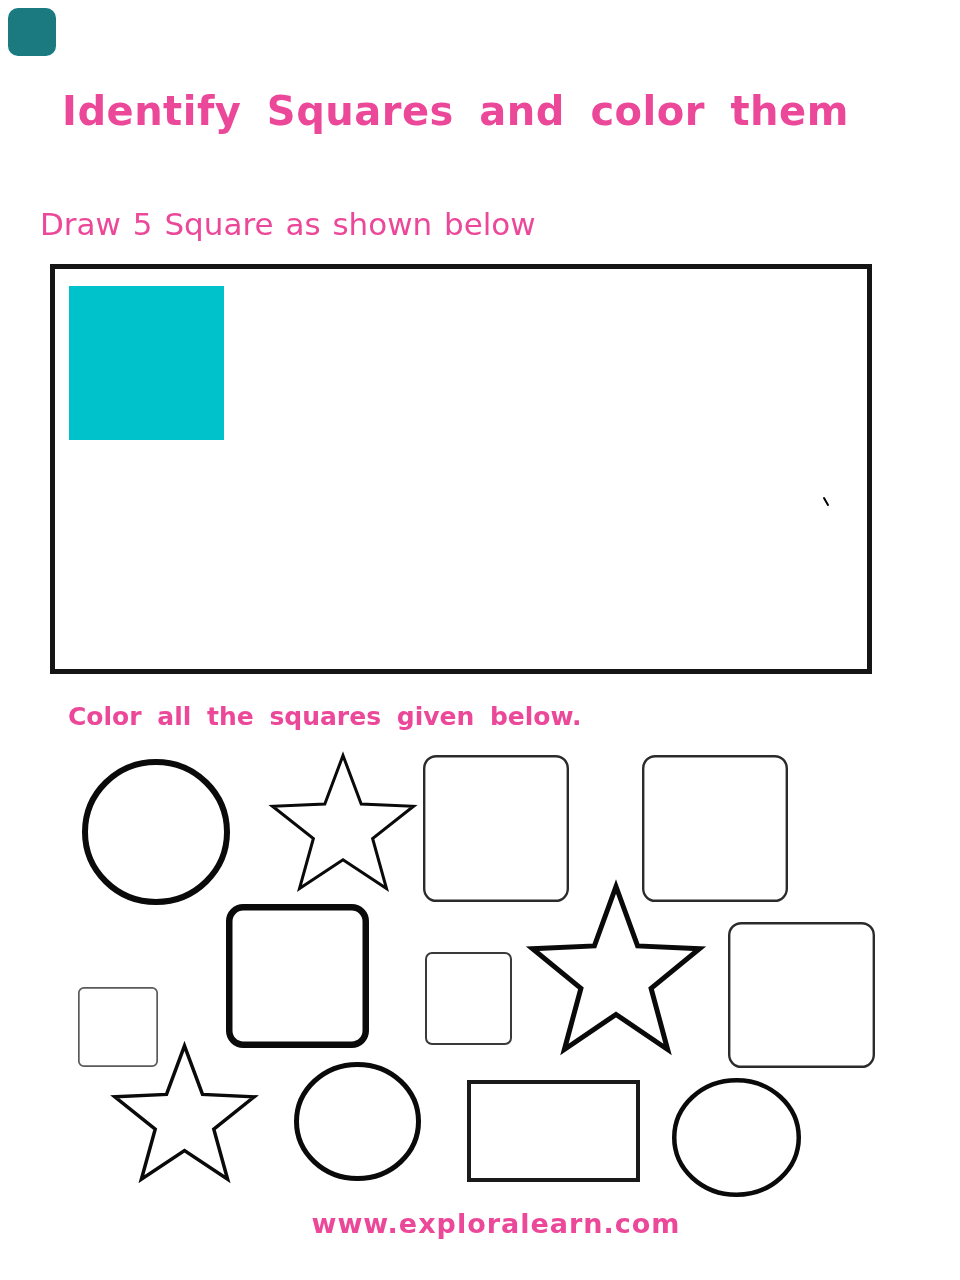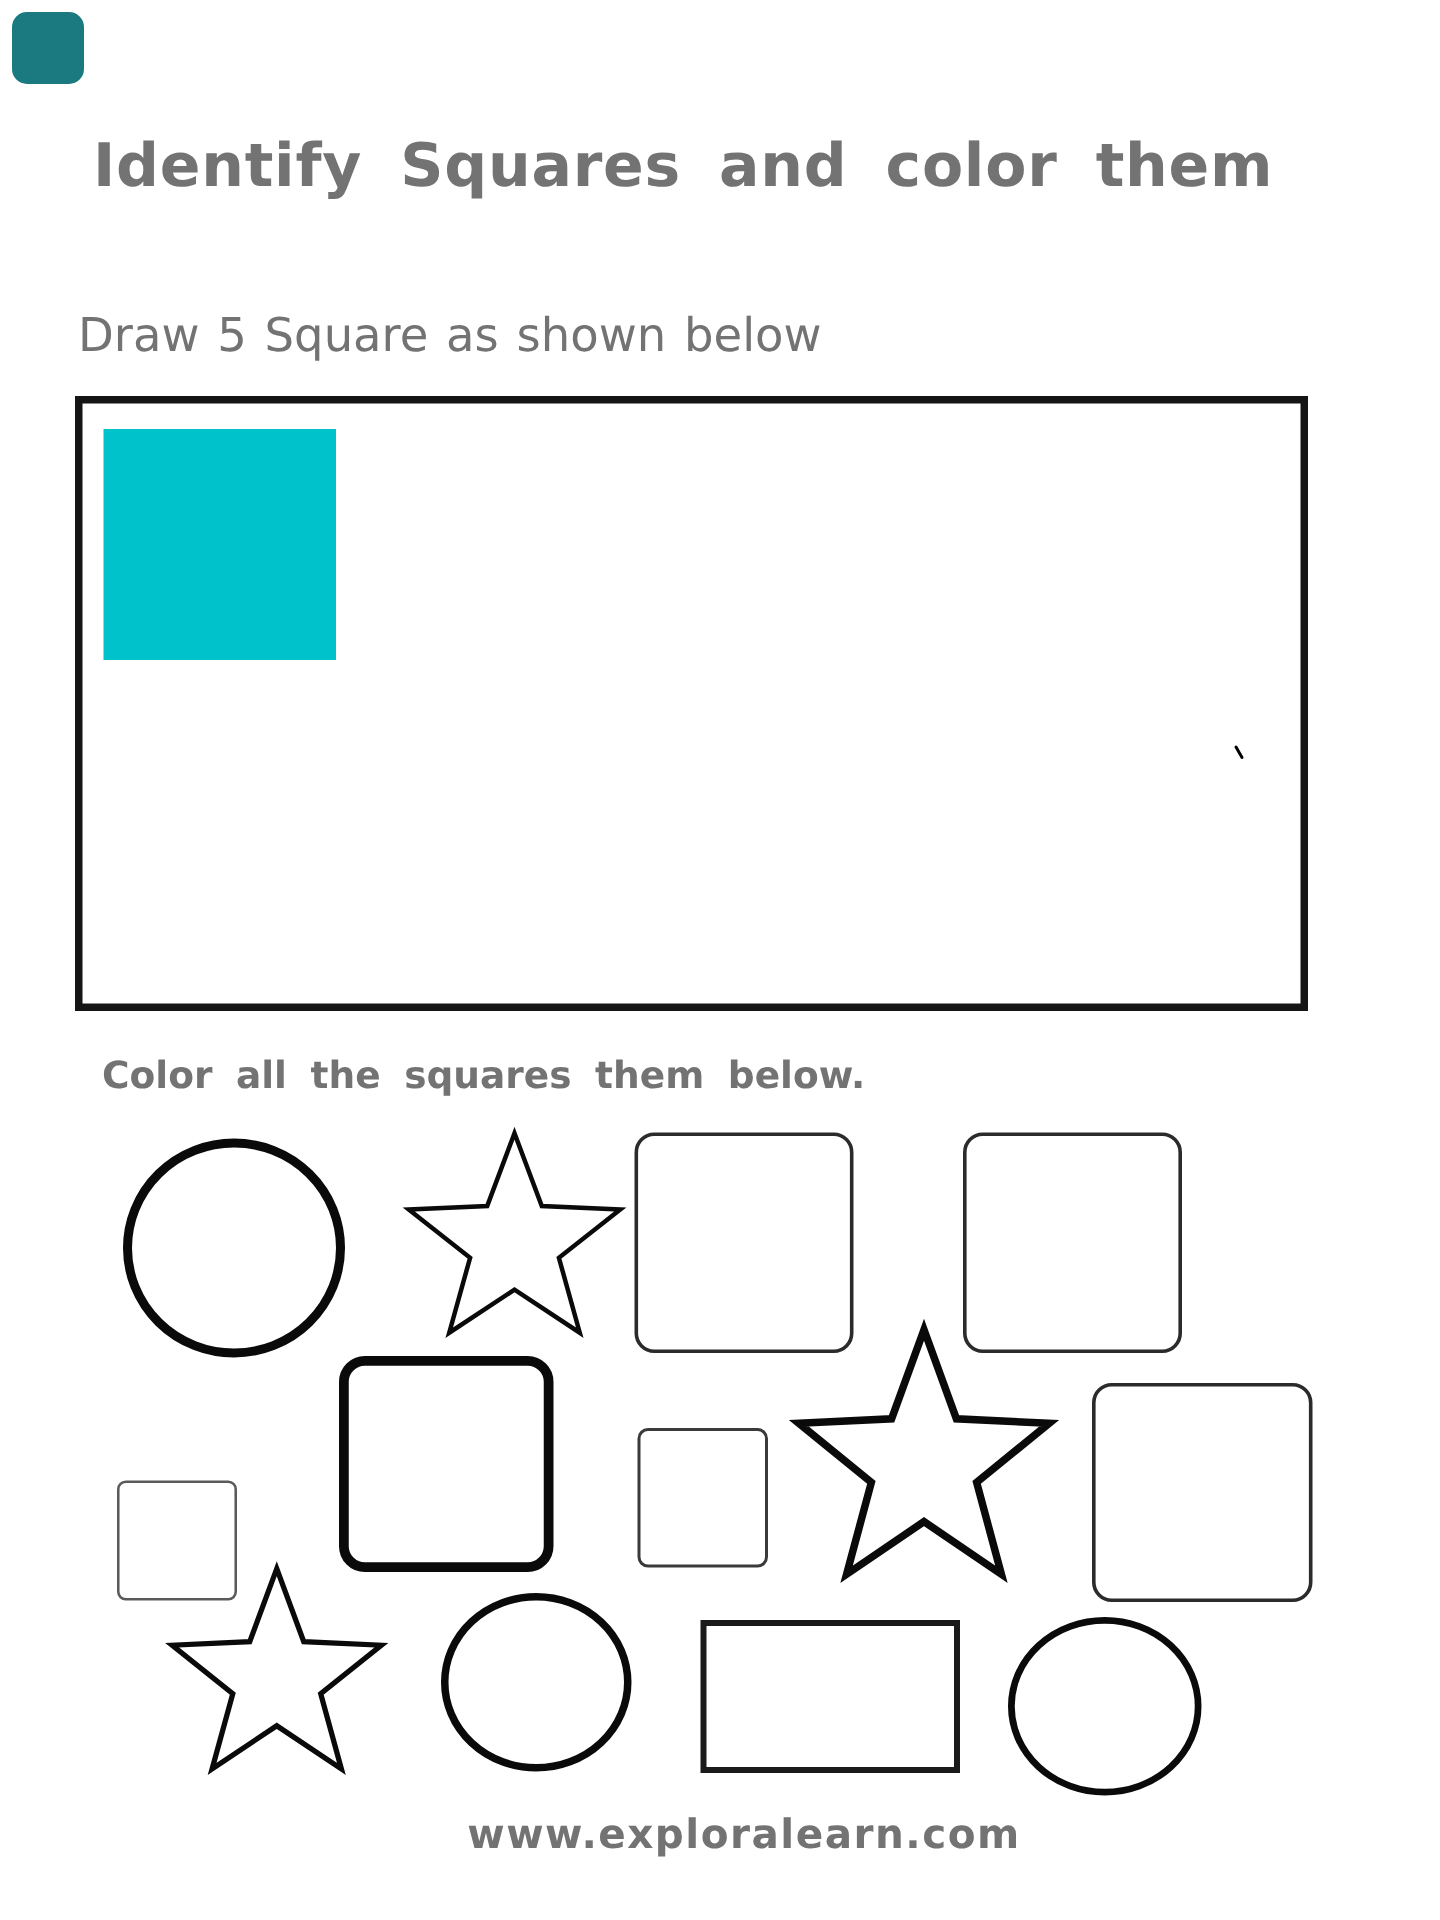--- a/index.html
+++ b/index.html
@@ -3,41 +3,41 @@
 <meta charset="utf-8">
 <style>
   html, body { margin: 0; padding: 0; background: #ffffff; }
   .page {
     position: relative;
     width: 960px;
     height: 1280px;
     background: #ffffff;
     overflow: hidden;
     font-family: "DejaVu Sans", "Liberation Sans", sans-serif;
-    color: #737373;
+    color: #ec4899;
   }
   .corner-badge {
     position: absolute;
     left: 8px; top: 8px;
     width: 48px; height: 48px;
     border-radius: 10px;
   }
   .title {
     position: absolute;
     left: 62px; top: 88px;
     margin: 0;
     font-size: 40px;
     font-weight: bold;
     letter-spacing: 0.5px;
     word-spacing: 11px;
     white-space: nowrap;
   }
   .inst1 {
     position: absolute;
-    left: 52px; top: 206px;
+    left: 40px; top: 206px;
     margin: 0;
     font-size: 31px;
     font-weight: normal;
     word-spacing: 2px;
     white-space: nowrap;
   }
   .example-box {
     position: absolute;
     left: 50px; top: 264px;
     width: 822px; height: 410px;
@@ -87,21 +87,21 @@
   <div class="corner-badge" style="background: rgb(27, 122, 128);"></div>
 
   <h1 class="title">Identify Squares and color them</h1>
 
   <p class="inst1">Draw 5 Square as shown below</p>
 
   <div class="example-box">
     <div class="sample-square" style="background: rgb(0, 194, 203);"></div>
   </div>
 
-  <p class="inst2">Color all the squares them below.</p>
+  <p class="inst2">Color all the squares given below.</p>
 
   <div class="shapes-layer" id="shapes-layer">
       <svg class="shape" width="148" height="146" style="left: 82px; top: 759px;">
         <ellipse cx="74" cy="73" rx="71" ry="70" fill="#ffffff" stroke="#0a0a0a" stroke-width="6"></ellipse>
       </svg>
       <svg class="shape" width="144" height="136" style="left: 271px; top: 754px;">
         <polygon points="72.0,1.5 90.2,50.0 142.5,52.3 101.6,84.5 115.5,134.5 72.0,105.8 28.5,134.5 42.4,84.5 1.5,52.3 53.8,50.0" stroke-linejoin="miter" stroke-miterlimit="10" fill="#ffffff" stroke="#0a0a0a" stroke-width="3"></polygon>
       </svg>
       <svg class="shape" width="146" height="147" style="left: 423px; top: 755px;">
         <rect x="1.2" y="1.2" width="143.6" height="144.6" rx="12" fill="#ffffff" stroke="#2b2b2b" stroke-width="2.4"></rect>

